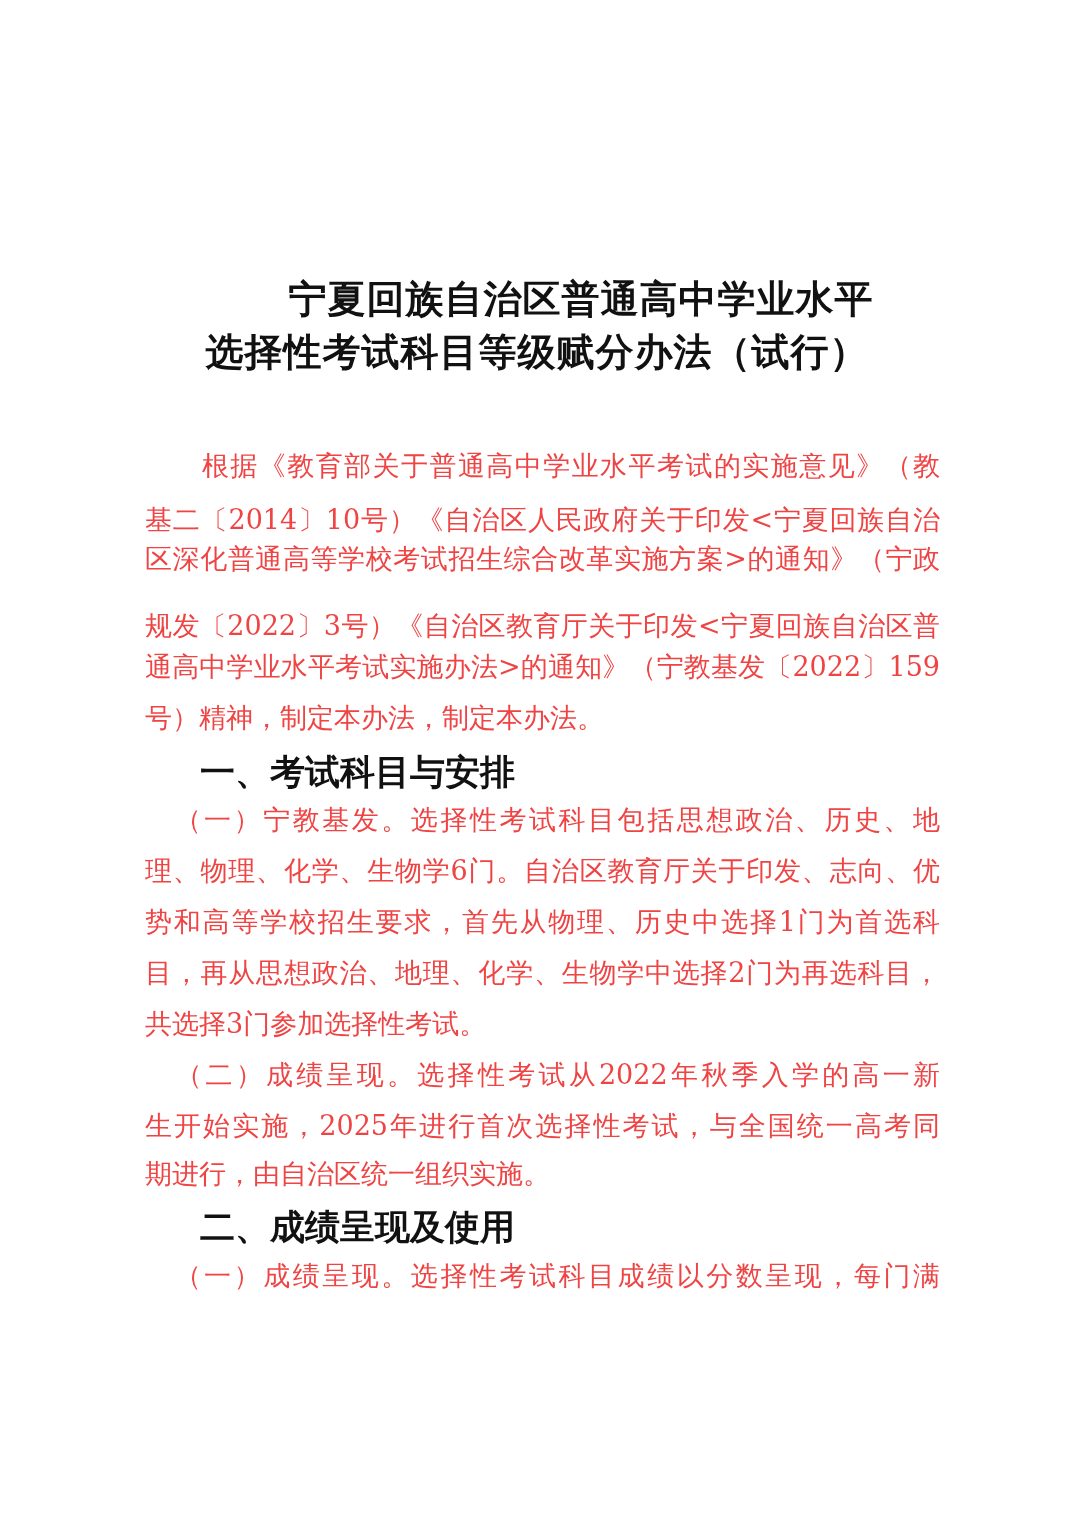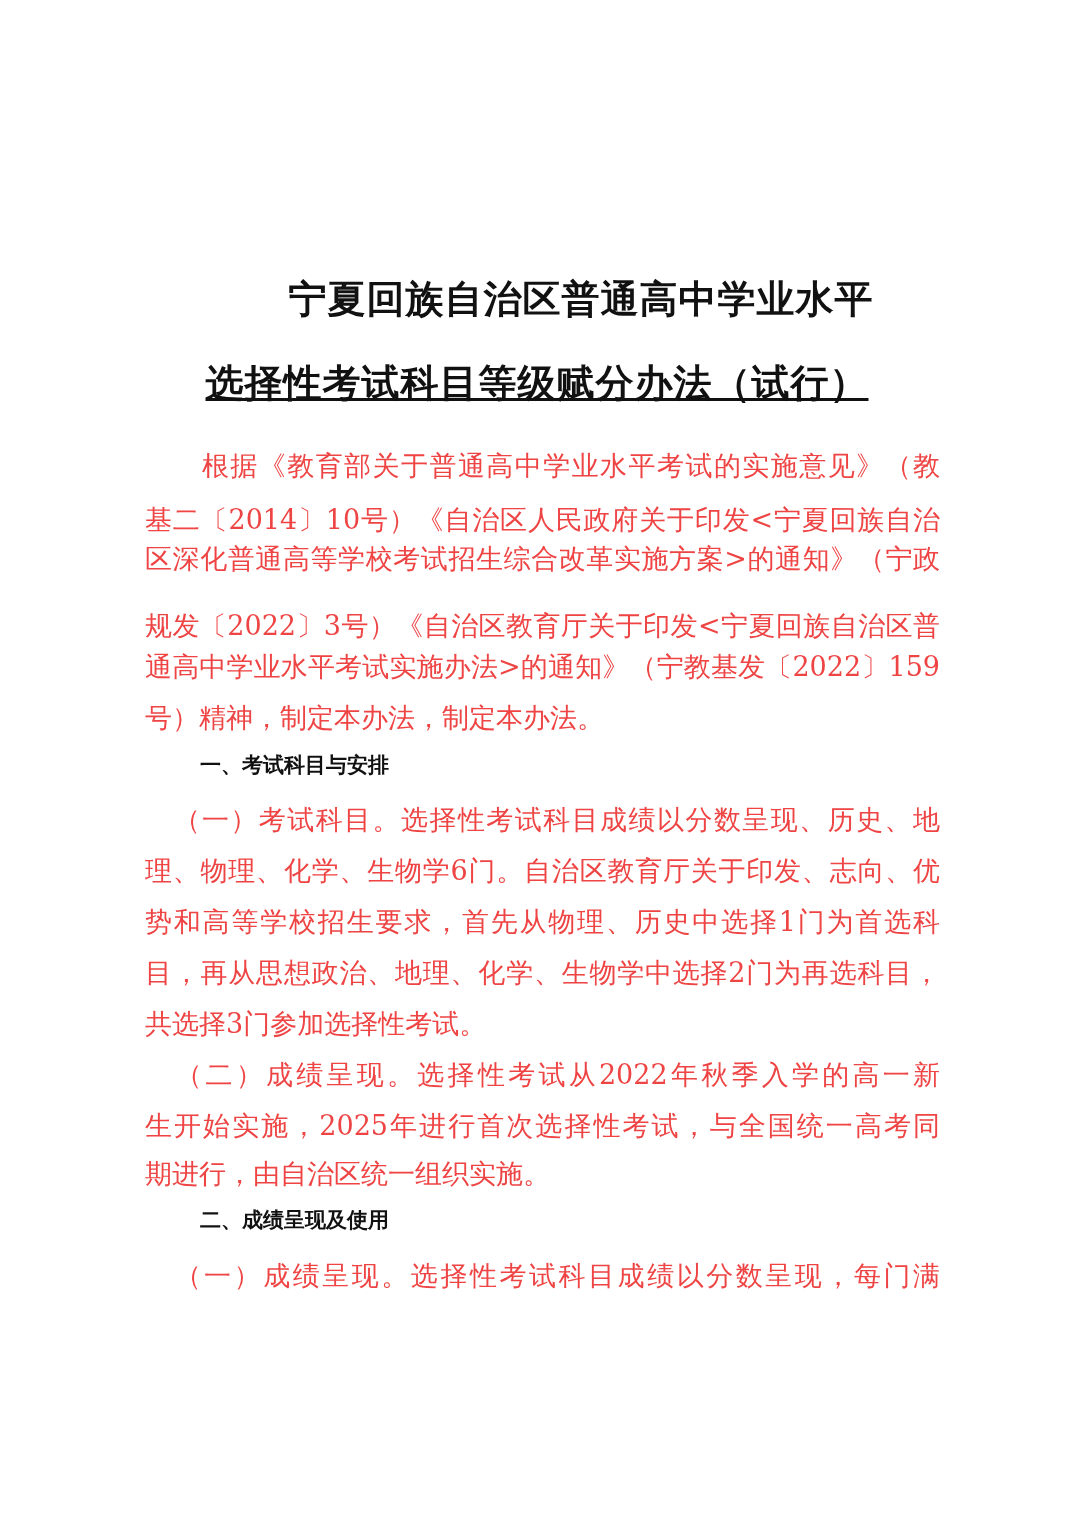--- a/index.html
+++ b/index.html
@@ -1,47 +1,47 @@
 <!DOCTYPE html>
 <html><head>
   <meta charset="utf-8">
   <style>
     html, body { margin: 0; padding: 0; background: #ffffff; }
     body { width: 1074px; height: 1520px; position: relative; overflow: hidden;
            font-family: "DejaVu Serif", "Liberation Serif", serif; color: #1a1a1a; }
     .title { position: absolute; left: 0; width: 1074px; text-align: center;
              font-size: 38px; font-weight: bold; letter-spacing: 1px; line-height: 1; color: #111; }
     .t1 { top: 280px; padding-left: 44px; }
-    .t2 { top: 364px; text-decoration: underline; }
+    .t2 { top: 333px; }
     .line { position: absolute; left: 145px; width: 795px; font-size: 27px; line-height: 1;
             white-space: nowrap; text-align: justify; text-align-last: justify; color: #ef4444; }
     .line.last { text-align-last: left; }
     .heading { position: absolute; left: 200px; font-family: "DejaVu Sans", "Liberation Sans", sans-serif;
-               font-size: 21px; font-weight: bold; line-height: 1; color: #111; }
+               font-size: 35px; font-weight: bold; line-height: 1; color: #111; }
   </style>
 </head>
 <body>
 
 <div>
   <div class="title t1">宁夏回族自治区普通高中学业水平</div>
   <div class="title t2">选择性考试科目等级赋分办法（试行）</div>
 
   <div>
     <div class="line" style="top:452px">　　根据《教育部关于普通高中学业水平考试的实施意见》（教</div>
     <div class="line" style="top:506px">基二〔2014〕10号）《自治区人民政府关于印发&lt;宁夏回族自治</div>
     <div class="line" style="top:545px">区深化普通高等学校考试招生综合改革实施方案&gt;的通知》（宁政</div>
     <div class="line" style="top:612px">规发〔2022〕3号）《自治区教育厅关于印发&lt;宁夏回族自治区普</div>
     <div class="line" style="top:653px">通高中学业水平考试实施办法&gt;的通知》（宁教基发〔2022〕159</div>
     <div class="line last" style="top:704px">号）精神，制定本办法，制定本办法。</div>
   </div>
 
   <div class="heading" style="top:755px">一、考试科目与安排</div>
 
   <div>
-    <div class="line" style="top:806px">　（一）考试科目。选择性考试科目成绩以分数呈现、历史、地</div>
+    <div class="line" style="top:806px">　（一）宁教基发。选择性考试科目包括思想政治、历史、地</div>
     <div class="line" style="top:857px">理、物理、化学、生物学6门。自治区教育厅关于印发、志向、优</div>
     <div class="line" style="top:908px">势和高等学校招生要求，首先从物理、历史中选择1门为首选科</div>
     <div class="line" style="top:959px">目，再从思想政治、地理、化学、生物学中选择2门为再选科目，</div>
     <div class="line last" style="top:1010px">共选择3门参加选择性考试。</div>
   </div>
 
   <div>
     <div class="line" style="top:1061px">　（二）成绩呈现。选择性考试从2022年秋季入学的高一新</div>
     <div class="line" style="top:1112px">生开始实施，2025年进行首次选择性考试，与全国统一高考同</div>
     <div class="line last" style="top:1160px">期进行，由自治区统一组织实施。</div>

